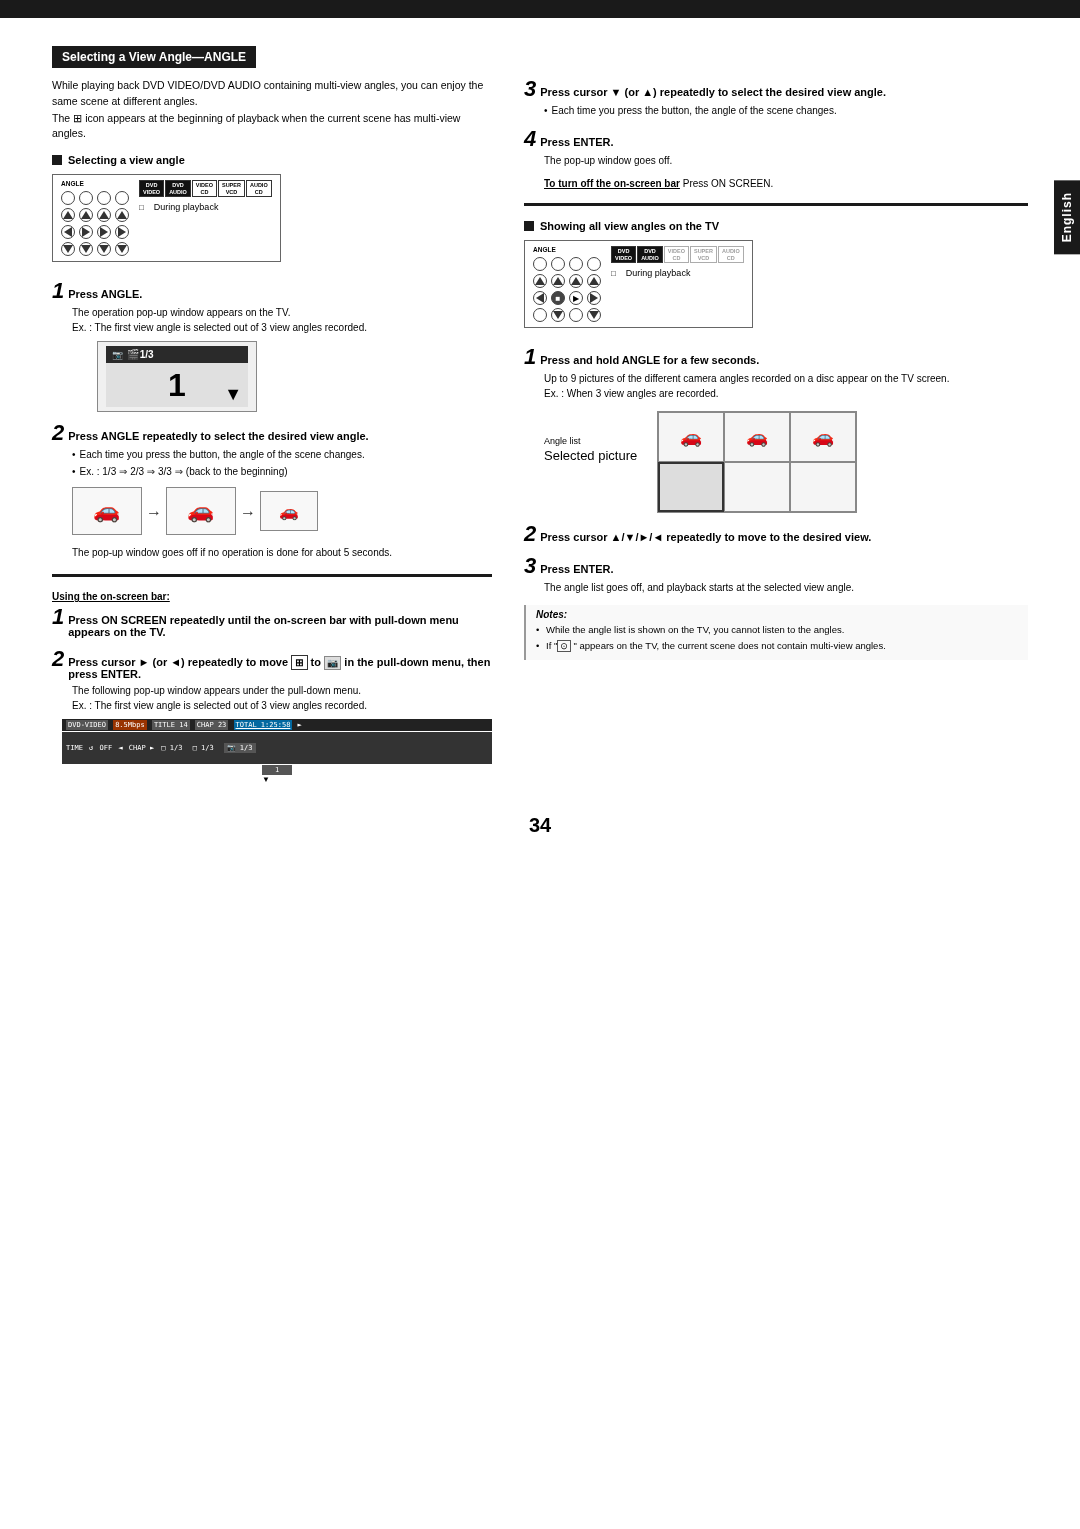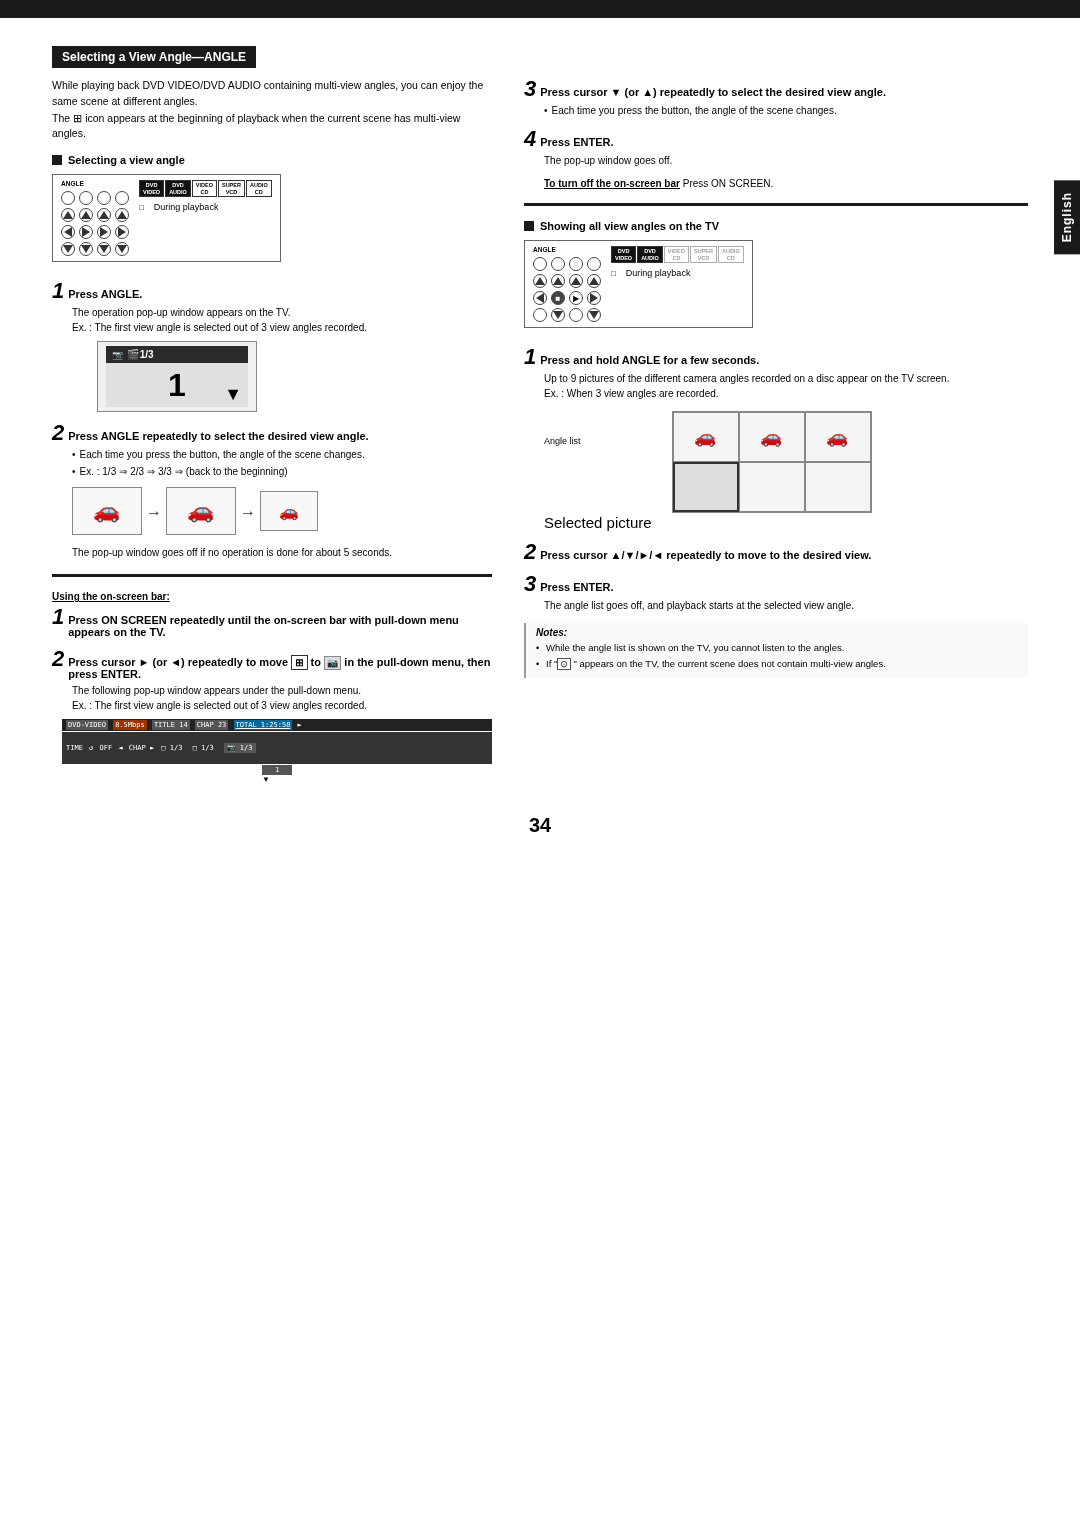--- a/index.html
+++ b/index.html
@@ -672,23 +672,23 @@
             <span class="step-num">1</span>
             <span class="step-title">Press and hold ANGLE for a few seconds.</span>
           </div>
           <div class="step-body">
             <p>Up to 9 pictures of the different camera angles recorded on a disc appear on the TV screen.</p>
             <p>Ex. : When 3 view angles are recorded.</p>
           </div>
         </div>
 
         <div style="display:flex; gap:20px; margin: 4px 0 10px 20px;">
-          <div style="display:flex; flex-direction:column; gap:18px;">
+          <div style="display:flex; flex-direction:column; gap:2px;">
             <div style="font-size:9px; margin-top:25px;">Angle list</div>
-            <div style="font-size:15px; margin-top:50px;">Selected picture</div>
+            <div style="font-size:13px; ">Selected picture</div>
           </div>
           <div style="position:relative;">
             <div class="angle-grid">
               <div class="angle-cell">
                 <span style="font-size:18px;">🚗</span>
               </div>
               <div class="angle-cell">
                 <span style="font-size:18px;">🚗</span>
               </div>
               <div class="angle-cell">

